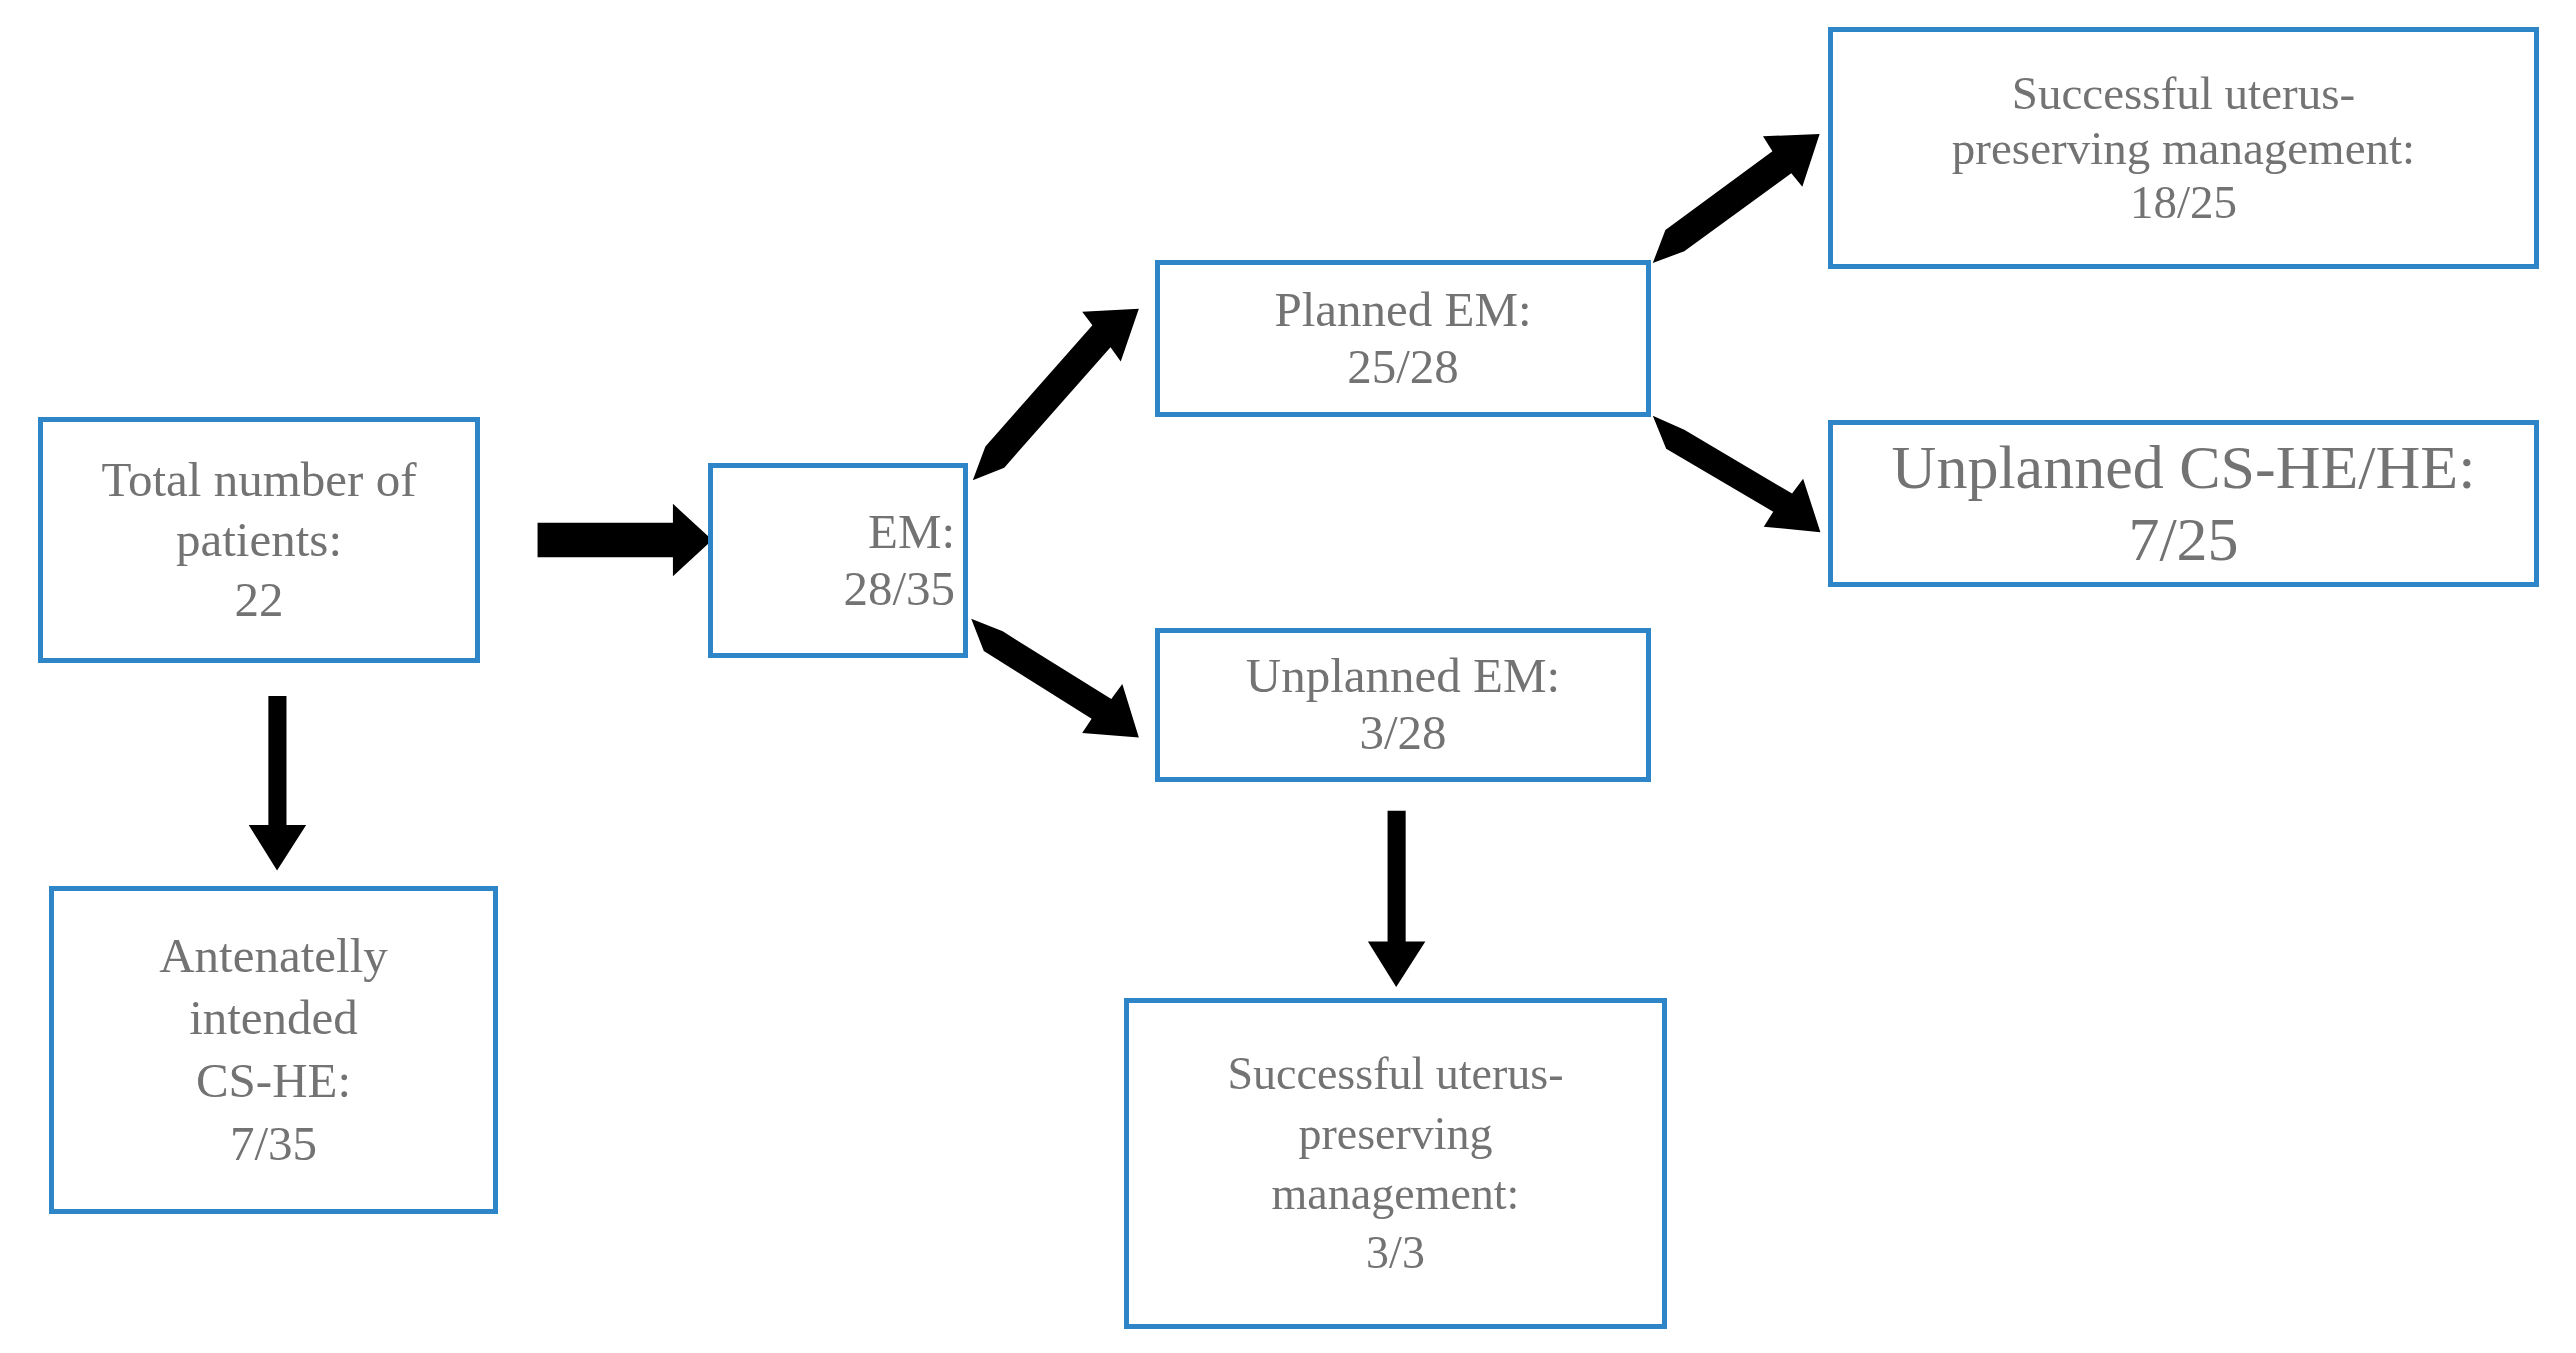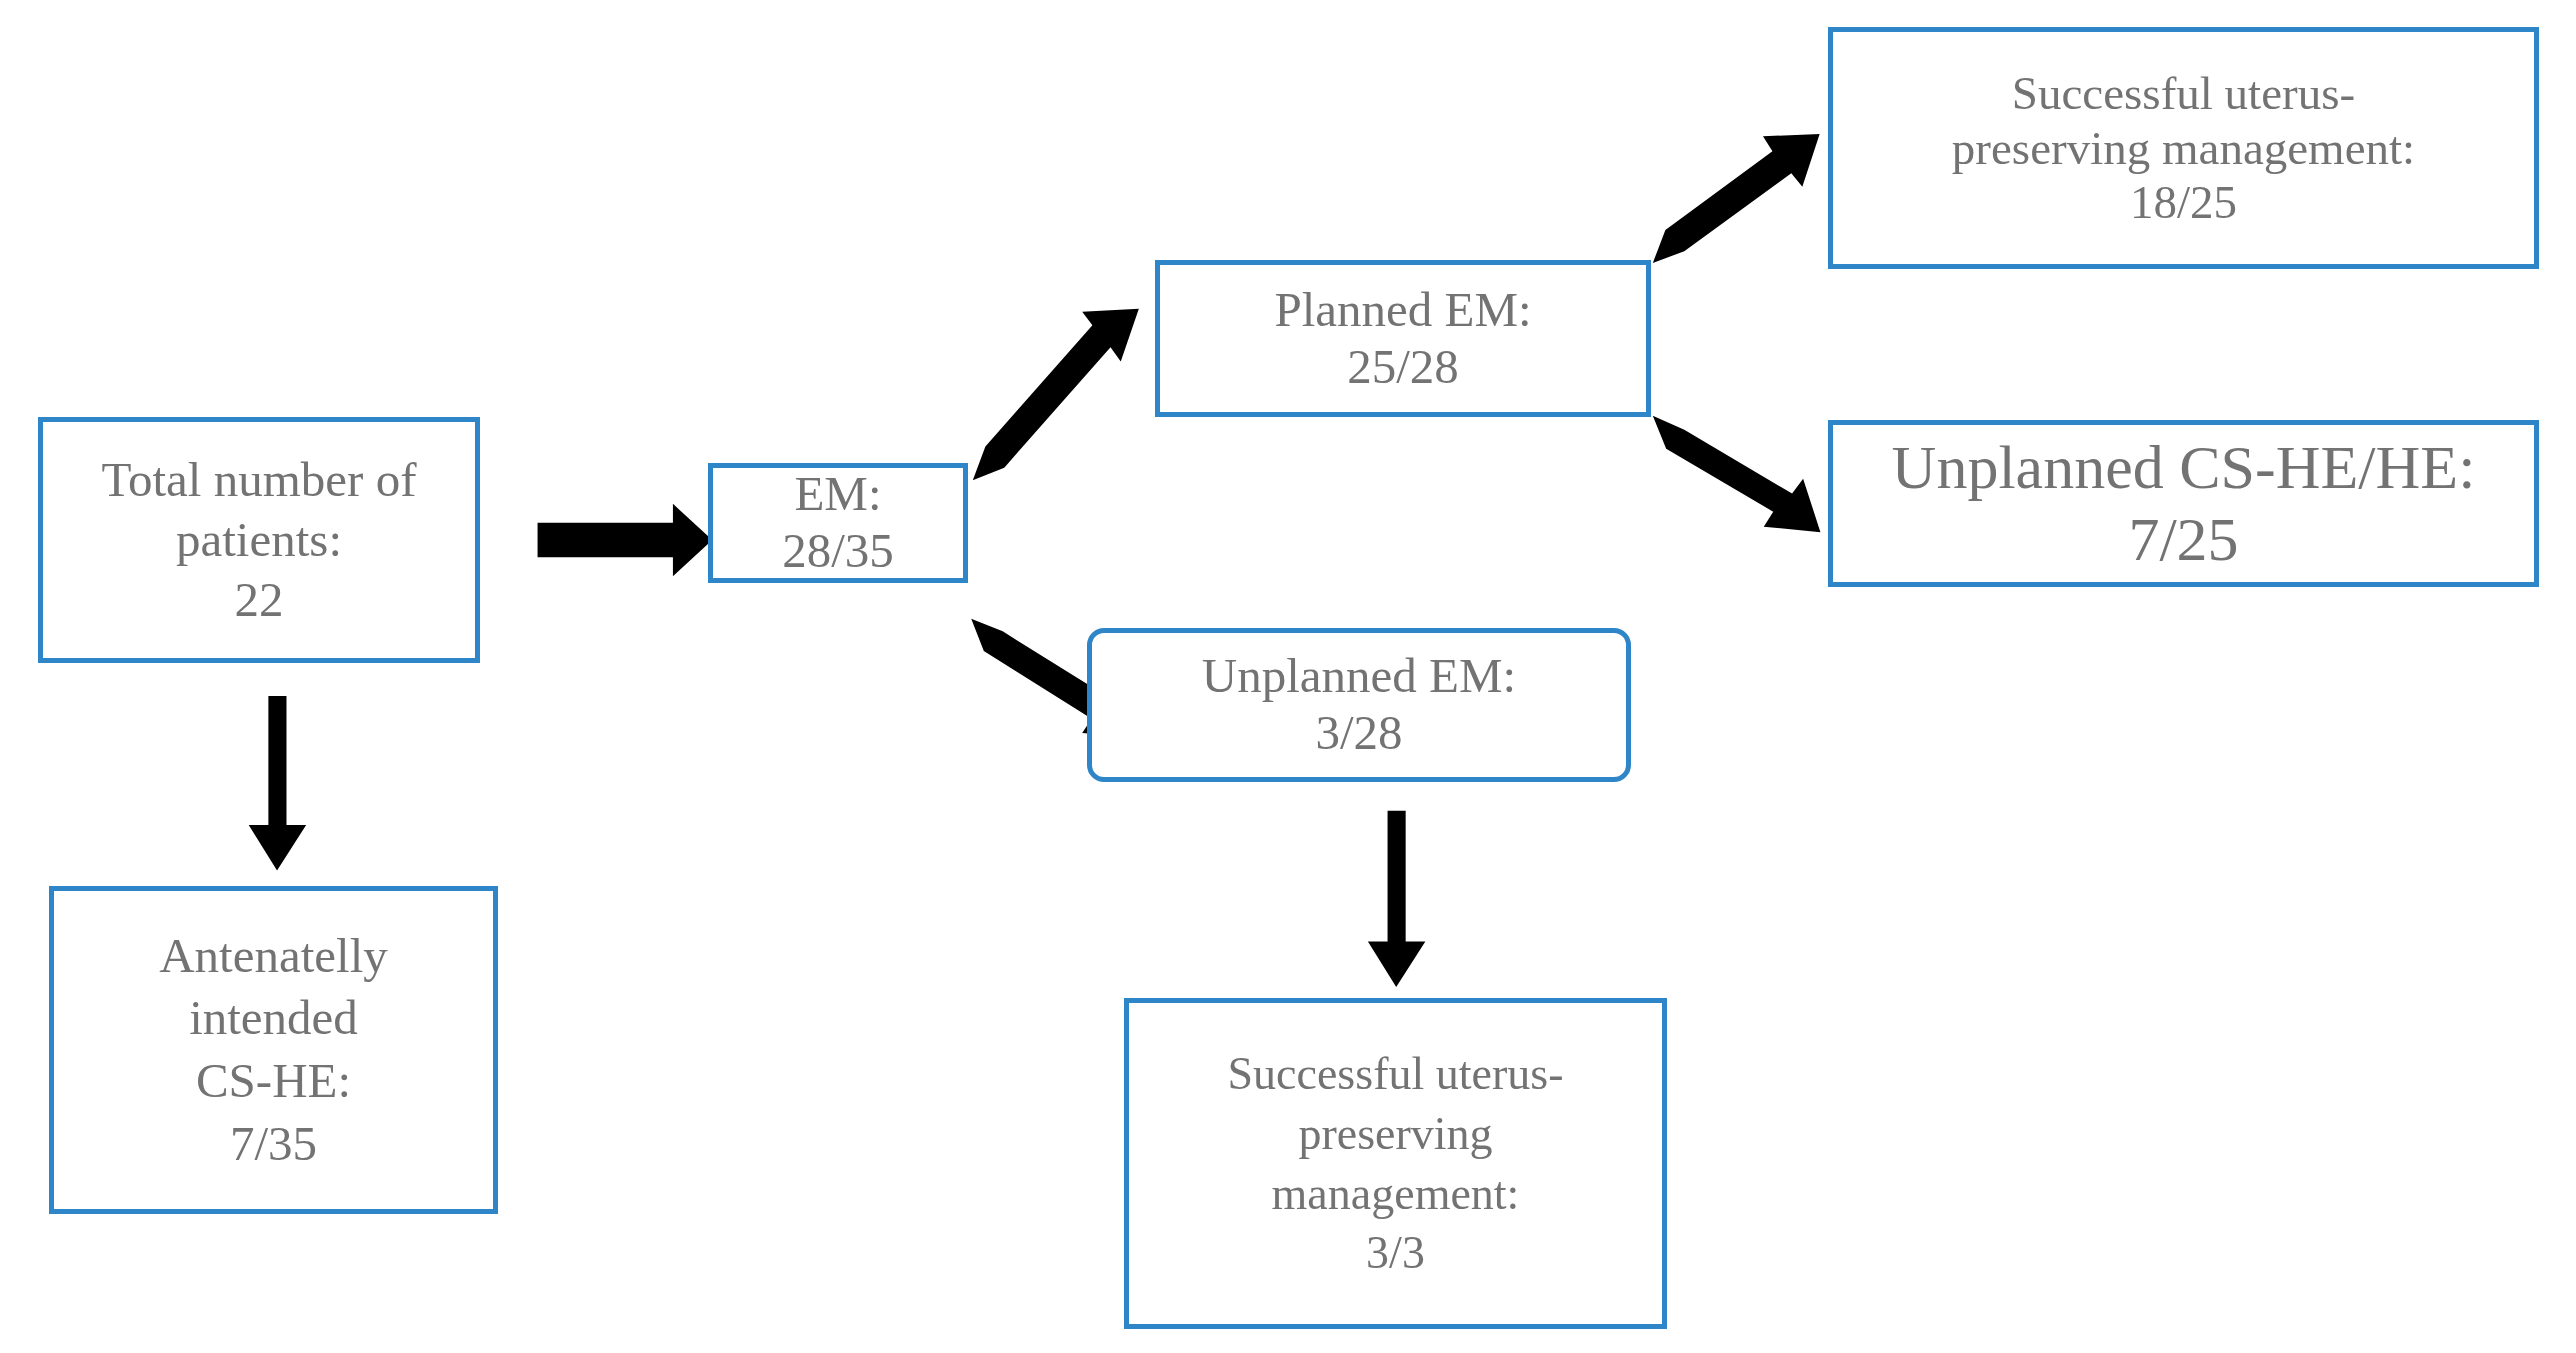--- a/index.html
+++ b/index.html
@@ -39,23 +39,23 @@
     padding: 3.1px 7.9px;
     z-index: 2;
   }
   .node .line {
     display: block;
     white-space: nowrap;
   }
   
   #node-total        { left: 38px;   top: 417px;  width: 442px;  height: 246px; }
   #node-antenatal    { left: 49px;   top: 886px; width: 449px;  height: 328px; }
-  #node-em           { left: 708px;  top: 463px;  width: 260px;  height: 120px; }
+  #node-em           { left: 708px;  top: 463px;  width: 260px;  height: 195px; align-items: flex-end; }
   #node-planned-em   { left: 1155px; top: 260px;  width: 496px;  height: 157px; }
-  #node-unplanned-em { left: 1087px; top: 628px;  width: 544px;  height: 154px; border-radius: 17px; }
+  #node-unplanned-em { left: 1155px; top: 628px;  width: 496px;  height: 154px; }
   #node-success-25   { left: 1828px; top: 27px;   width: 711px;  height: 242px; }
   #node-unplanned-cs { left: 1828px; top: 420px;  width: 711px;  height: 167px; }
   #node-success-3    { left: 1124px; top: 998px; width: 543px;  height: 331px; }
 
   
   #node-success-25  { font-size: 47px; }
   #node-unplanned-cs{ font-size: 62px; }
   #node-success-3   { font-size: 46px; line-height: 1.30; }
   #node-antenatal   { line-height: 1.28; }
   #node-total       { line-height: 1.22; }

